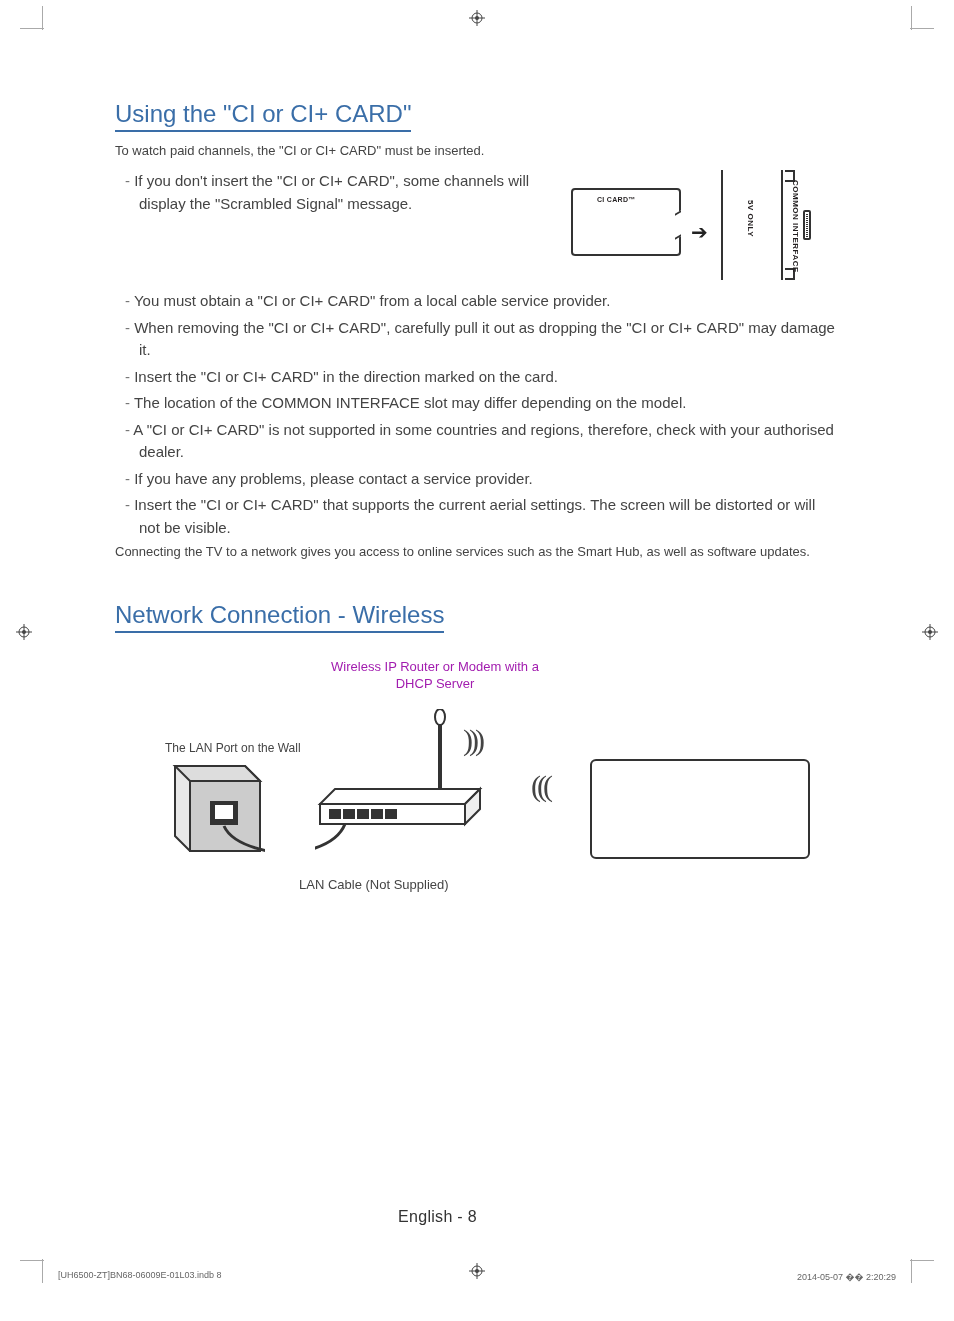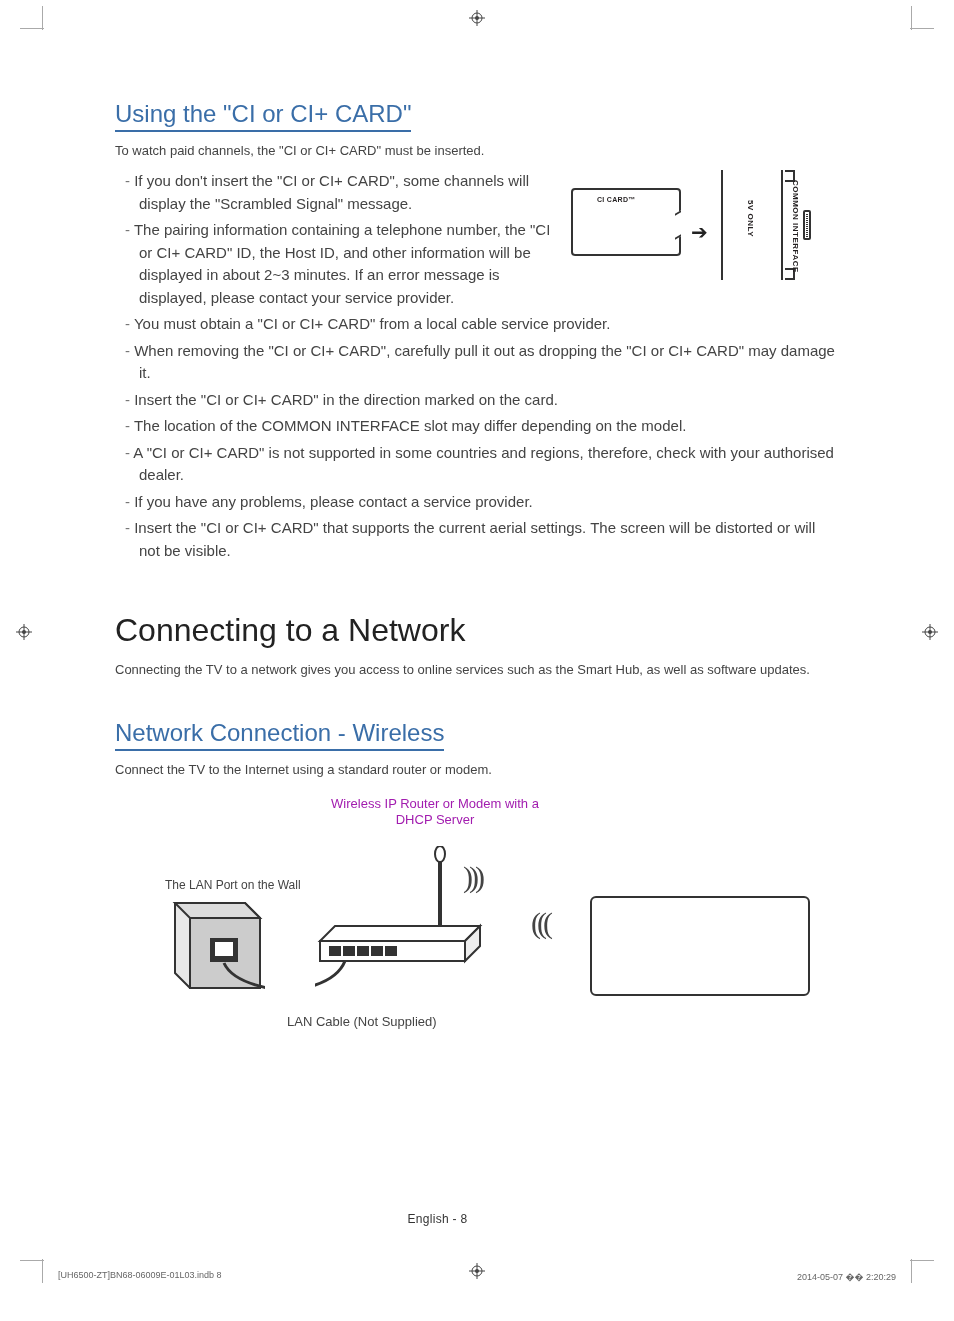--- a/index.html
+++ b/index.html
@@ -31,26 +31,26 @@
     .slot-outer .bracket.bot { bottom: 0; }
     .slot-label { position: absolute; left: 220px; top: 10px; font-size: 8px; font-weight: bold; writing-mode: vertical-rl; letter-spacing: 0.5px; }
     .slot-only { position: absolute; left: 175px; top: 30px; font-size: 8px; font-weight: bold; writing-mode: vertical-rl; letter-spacing: 0.5px; }
     .slot-conn { position: absolute; right: -30px; top: 40px; width: 8px; height: 30px; border: 2px solid #333; border-radius: 2px; }
     .slot-conn::after { content: ""; position: absolute; left: 1px; top: 2px; width: 2px; height: 24px; background: repeating-linear-gradient(#333 0 1px, transparent 1px 2px); }
 
     .wireless-diagram { position: relative; height: 270px; margin-top: 16px; }
     .router-label { position: absolute; left: 210px; top: 0; width: 220px; text-align: center; font-size: 13px; color: #a21caf; line-height: 1.3; }
     .lan-wall-label { position: absolute; left: 50px; top: 82px; font-size: 12px; color: #444; }
     .wall-port { position: absolute; left: 50px; top: 102px; width: 100px; height: 100px; }
-    .lan-cable-label { position: absolute; left: 172px; top: 218px; font-size: 13px; color: #444; }
+    .lan-cable-label { position: absolute; left: 184px; top: 218px; font-size: 13px; color: #444; }
     .tv-box { position: absolute; left: 475px; top: 100px; width: 220px; height: 100px; border: 2px solid #333; border-radius: 6px; }
     .wifi-out { position: absolute; left: 348px; top: 64px; font-size: 30px; color: #444; font-family: serif; letter-spacing: -4px; }
     .wifi-in { position: absolute; left: 420px; top: 110px; font-size: 30px; color: #444; font-family: serif; letter-spacing: -4px; transform: scaleX(-1); }
 
-    .footer { position: absolute; bottom: 95px; left: 0; width: 875px; text-align: center; font-size: 12px; color: #333; letter-spacing: 0.3px; }
+    .footer { position: absolute; bottom: 95px; left: 0; width: 875px; text-align: center; font-size: 16px; color: #333; letter-spacing: 0.3px; }
     .print-info { position: absolute; bottom: 38px; left: 58px; width: 838px; font-size: 9px; color: #666; display: flex; justify-content: space-between; }
   </style>
 </head>
 <body>
 
 <div>
   <div class="h-line" style="top:28px; left:20px; width:24px;"></div>
   <div class="v-line" style="top:6px; left:42px; height:24px;"></div>
   <div class="h-line" style="top:28px; right:20px; width:24px;"></div>
   <div class="v-line" style="top:6px; right:42px; height:24px;"></div>
@@ -96,21 +96,20 @@
 
 <div class="page">
 
   
   <h1 class="section-title">Using the "CI or CI+ CARD"</h1>
   <p class="intro">To watch paid channels, the "CI or CI+ CARD" must be inserted.</p>
   <div class="ci-row">
     <div class="ci-text">
       <ul class="dash">
         <li>If you don't insert the "CI or CI+ CARD", some channels will display the "Scrambled Signal" message.</li>
-        <li>The pairing information containing a telephone number, the "CI or CI+ CARD" ID, the Host ID, and other information will be displayed in about 2~3 minutes. If an error message is displayed, please contact your service provider.</li>
       </ul>
     </div>
     <div class="ci-diagram">
       <div class="diagram-box">
         <div class="ci-card">
             <span>CI CARD™</span>
           </div>
         <div class="arrow">➔</div>
         <div class="slot-outer">
           <div class="bracket top"></div>
@@ -127,25 +126,23 @@
     <li>You must obtain a "CI or CI+ CARD" from a local cable service provider.</li>
     <li>When removing the "CI or CI+ CARD", carefully pull it out as dropping the "CI or CI+ CARD" may damage it.</li>
     <li>Insert the "CI or CI+ CARD" in the direction marked on the card.</li>
     <li>The location of the COMMON INTERFACE slot may differ depending on the model.</li>
     <li>A "CI or CI+ CARD" is not supported in some countries and regions, therefore, check with your authorised dealer.</li>
     <li>If you have any problems, please contact a service provider.</li>
     <li>Insert the "CI or CI+ CARD" that supports the current aerial settings. The screen will be distorted or will not be visible.</li>
   </ul>
 
   
-  <h1 class="main-title">Connecting to a Network</h1>
   <p class="intro">Connecting the TV to a network gives you access to online services such as the Smart Hub, as well as software updates.</p>
 
   <h1 class="section-title" style="margin-top:30px;">Network Connection - Wireless</h1>
-  <p class="intro">Connect the TV to the Internet using a standard router or modem.</p>
 
   <div class="wireless-diagram">
     <div class="router-label">Wireless IP Router or Modem with a DHCP Server</div>
     <div class="lan-wall-label">The LAN Port on the Wall</div>
 
     <div class="wall-port">
       <svg viewBox="0 0 100 100">
         <path d="M10 5 L80 5 L95 20 L95 90 L25 90 L10 75 Z" fill="#e8e8e8" stroke="#333" stroke-width="2"></path>
         <path d="M80 5 L95 20 L25 20 L10 5 Z" fill="#ddd" stroke="#333" stroke-width="2"></path>
         <path d="M25 20 L95 20 L95 90 L25 90 Z" fill="#ccc" stroke="#333" stroke-width="2"></path>

